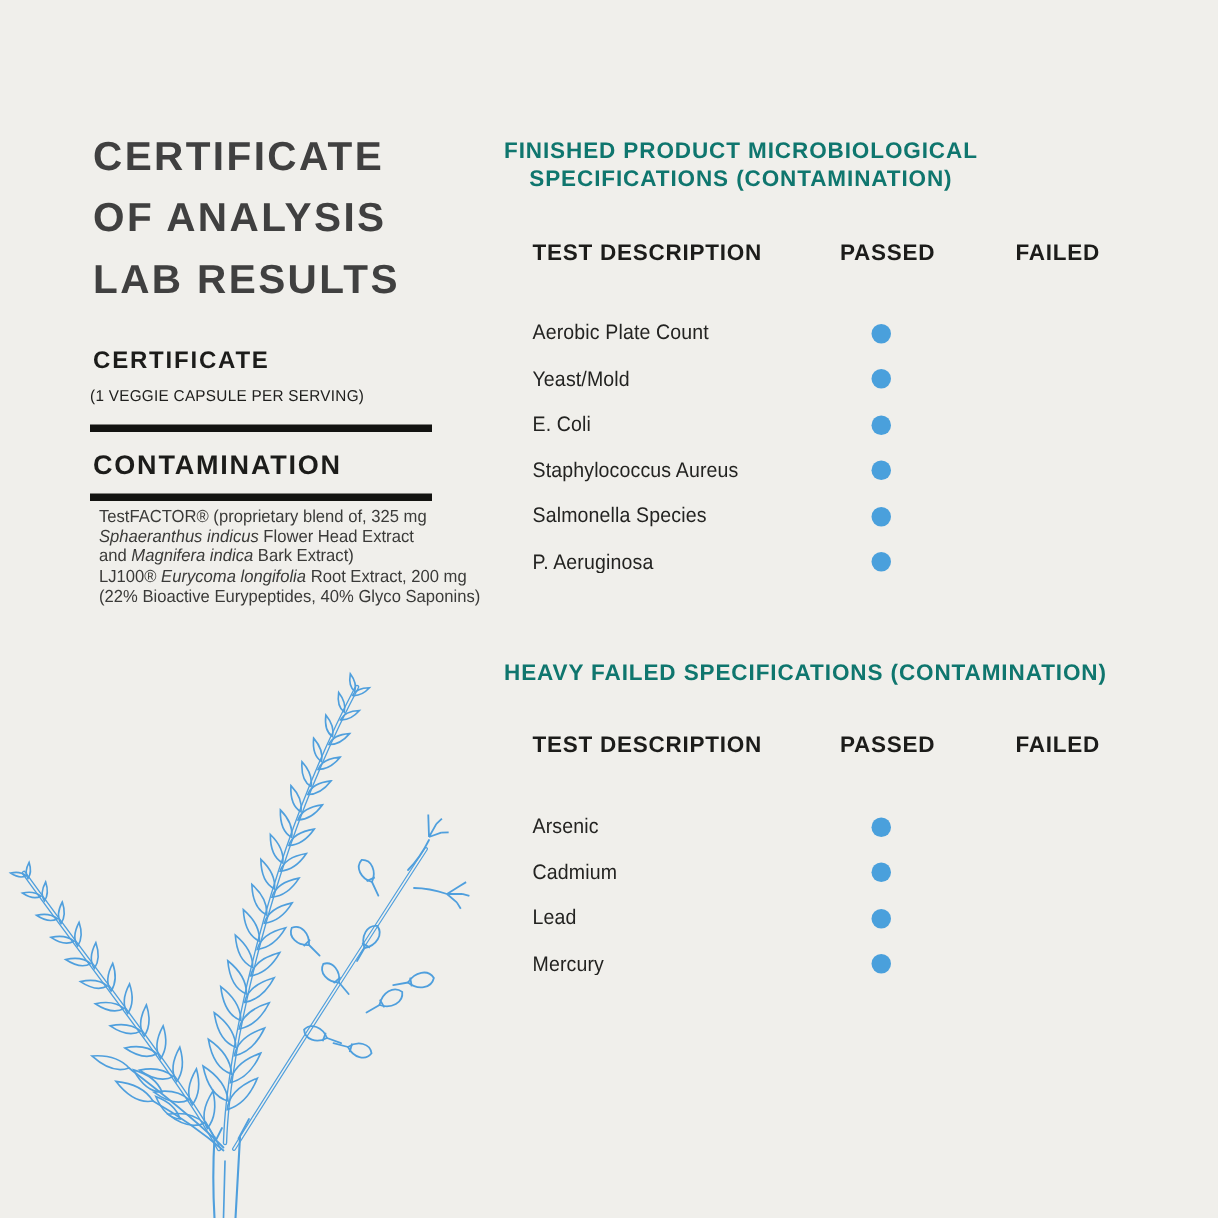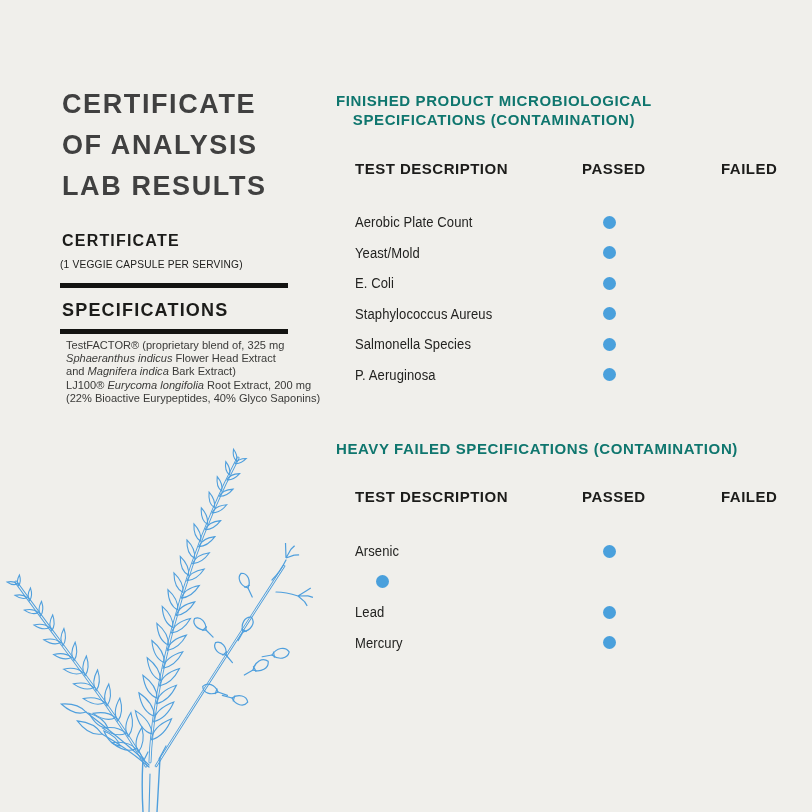--- a/index.html
+++ b/index.html
@@ -16,21 +16,21 @@
   .r1{top:283px}.r2{top:329px}
   .spec-h{position:absolute;left:62px;top:300px;margin:0;font-size:18px;font-weight:700;letter-spacing:1.2px;}
   .spec-text{position:absolute;left:66px;top:338px;width:270px;font-size:11.6px;line-height:13.2px;
              color:#3a3a38;transform:scaleX(.955);transform-origin:0 0;}
   .spec-text i{font-style:italic;}
 
   
   .sec-h{position:absolute;left:336px;margin:0;font-size:15px;font-weight:700;letter-spacing:.6px;
          line-height:19px;white-space:pre-line;color:#0f766e;text-align:center;}
   .micro-h{top:91px}.metal-h{top:439px}
-  .thead,.trow{display:grid;grid-template-columns:205px 117px 1fr;align-items:center;gap:22px;}
+  .thead,.trow{display:grid;grid-template-columns:205px 117px 1fr;align-items:center;}
   .thead{position:absolute;left:355px;width:445px;font-size:15px;font-weight:700;letter-spacing:.5px;}
   .t1-head{top:160px}.t2-head{top:488px}
   .rows{position:absolute;left:355px;width:445px;}
   .t1-rows{top:207px}.t2-rows{top:536px}
   .trow{height:30.5px;}
   .cond{display:inline-block;transform:scaleX(.93);transform-origin:0 50%;font-size:14px;font-weight:500;
         color:#232321;letter-spacing:.1px;white-space:nowrap;}
   .dot{display:block;width:13px;height:13px;border-radius:50%;margin-left:21px;}
 
   
@@ -42,21 +42,21 @@
 <div class="page">
 
   <h1 class="title">CERTIFICATE
 OF ANALYSIS
 LAB RESULTS</h1>
 
   <h2 class="ing-h">CERTIFICATE</h2>
   <p class="note">(1 VEGGIE CAPSULE PER SERVING)</p>
   <div class="rule r1"></div>
 
-  <h2 class="spec-h">SPECIFICATIONS</h2>
+  <h2 class="spec-h">CONTAMINATION</h2>
   <div class="rule r2"></div>
 
   <div class="spec-text">
     <div><span>TestFACTOR® (proprietary blend of, 325 mg</span></div>
     <div><i>Sphaeranthus indicus</i><span> Flower Head Extract</span></div>
     <div><span>and </span><i>Magnifera indica</i><span> Bark Extract)</span></div>
     <div><span>LJ100® </span><i>Eurycoma longifolia</i><span> Root Extract, 200 mg</span></div>
     <div><span>(22% Bioactive Eurypeptides, 40% Glyco Saponins)</span></div>
   </div>
 
@@ -120,20 +120,21 @@
   </div>
   <div class="rows t2-rows">
       <div class="trow">
         <div><span class="cond">Arsenic</span></div>
         <div>
           <span class="dot" style="background: rgb(74, 160, 220);"></span>
         </div>
         <div></div>
       </div>
       <div class="trow">
+        <div><span class="cond">Cadmium</span></div>
         <div>
           <span class="dot" style="background: rgb(74, 160, 220);"></span>
         </div>
         <div></div>
       </div>
       <div class="trow">
         <div><span class="cond">Lead</span></div>
         <div>
           <span class="dot" style="background: rgb(74, 160, 220);"></span>
         </div>

